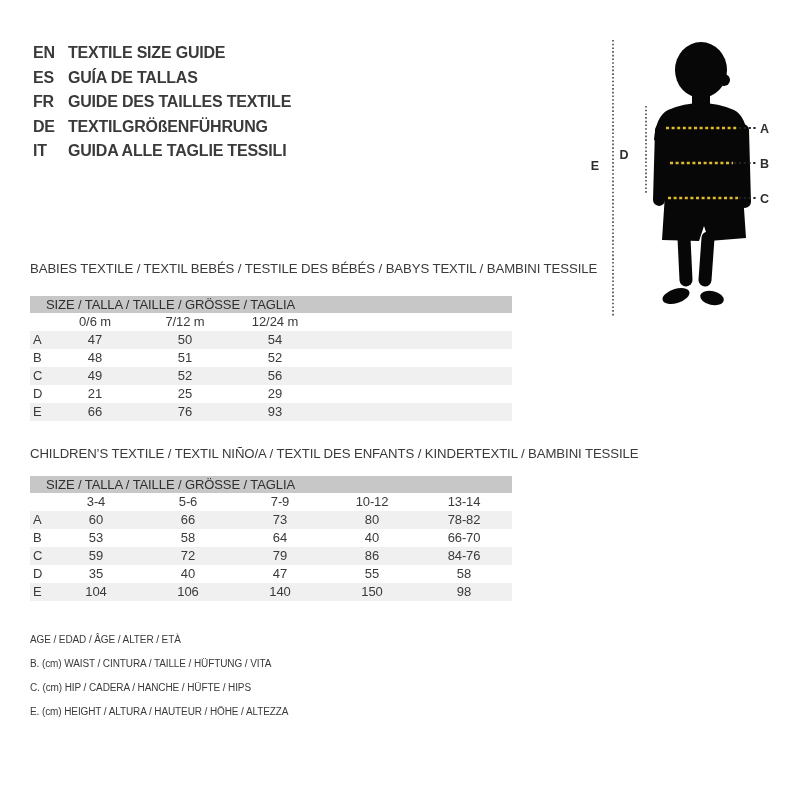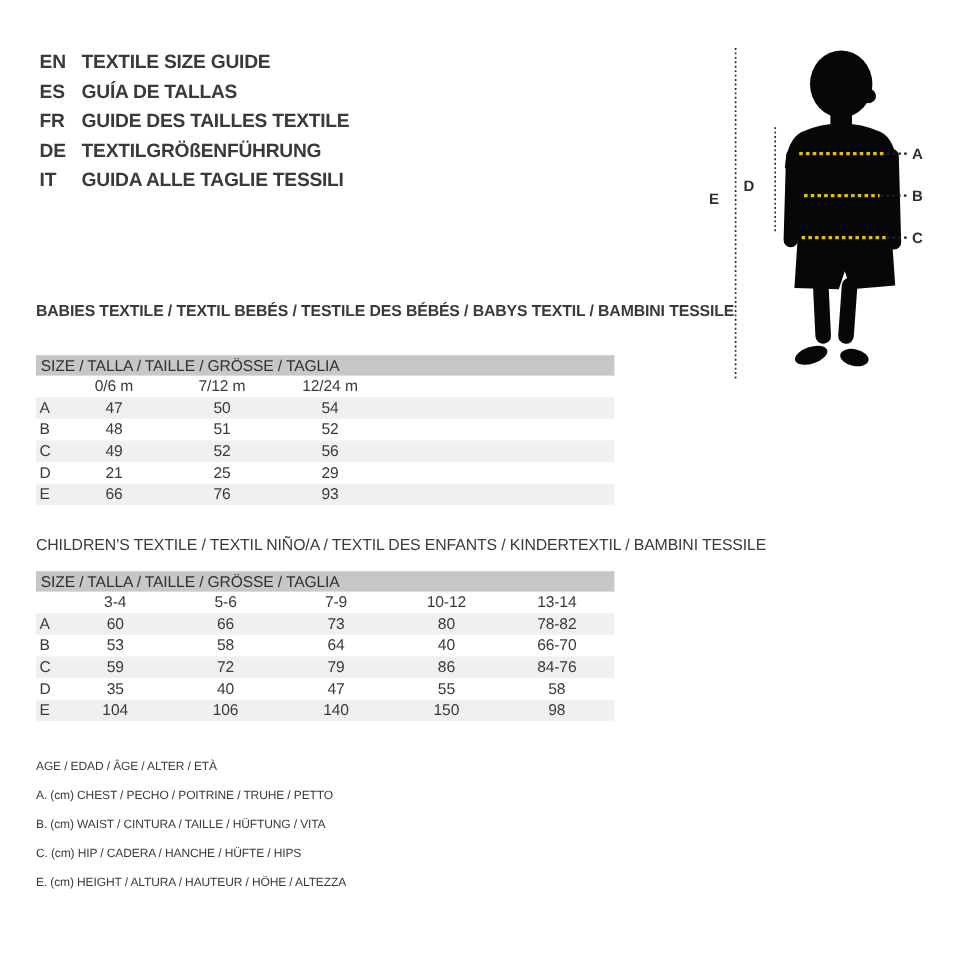--- a/index.html
+++ b/index.html
@@ -10,27 +10,27 @@
   
   .lang-list{position:absolute;left:33px;top:41px;}
   .lang-row{display:flex;line-height:24.5px;font-size:16px;letter-spacing:-0.2px;font-weight:700;}
   .lang-code{width:35px;}
   
   .figure{position:absolute;left:583px;top:28px;width:217px;height:292px;}
   .figure svg{display:block;}
   .meas-label{font-size:12.5px;font-weight:700;fill:#2e2e2e;font-family:"Liberation Sans","DejaVu Sans",sans-serif;}
   
   .section-heading{position:absolute;left:30px;font-size:13.2px;letter-spacing:-0.1px;white-space:nowrap;}
-  .heading-babies{top:251px;font-weight:bold;}
+  .heading-babies{top:261px;}
   .heading-children{top:446px;}
   
   .size-table{position:absolute;left:30px;width:482px;font-size:13px;letter-spacing:-0.1px;}
   .table-babies{top:296px;}
   .table-children{top:476px;}
-  .t-sizebar{background:#c7c7c7;height:17px;line-height:17px;padding-left:4px;color:#2f2f2f;}
+  .t-sizebar{background:#c7c7c7;height:17px;line-height:17px;padding-left:16px;color:#2f2f2f;}
   .t-row{display:grid;height:18px;line-height:18px;align-items:center;}
   .table-babies .t-row{grid-template-columns:20px 90px 90px 90px 1fr;}
   .table-children .t-row{grid-template-columns:20px 92px 92px 92px 92px 92px;}
   .t-cell{text-align:center;}
   .t-cell.rowlabel{text-align:left;padding-left:3px;}
   .t-row.shade{background:#f0f0f0;}
   
   .legend{position:absolute;left:30px;top:628px;font-size:10px;letter-spacing:-0.1px;}
   .legend-line{line-height:24px;white-space:nowrap;}
 </style>
@@ -197,19 +197,18 @@
       <div class="t-cell">104</div>
       <div class="t-cell">106</div>
       <div class="t-cell">140</div>
       <div class="t-cell">150</div>
       <div class="t-cell">98</div>
     </div>
   </div>
 
   <div class="legend">
     <div class="legend-line">AGE / EDAD / ÂGE / ALTER / ETÀ</div>
-    <div class="legend-line">A. (cm) CHEST / PECHO / POITRINE / TRUHE / PETTO</div>
     <div class="legend-line">B. (cm) WAIST / CINTURA / TAILLE / HÜFTUNG / VITA</div>
     <div class="legend-line">C. (cm) HIP / CADERA / HANCHE / HÜFTE / HIPS</div>
     <div class="legend-line">E. (cm) HEIGHT / ALTURA / HAUTEUR / HÖHE / ALTEZZA</div>
   </div>
 
 </div>
 
 </body></html>

